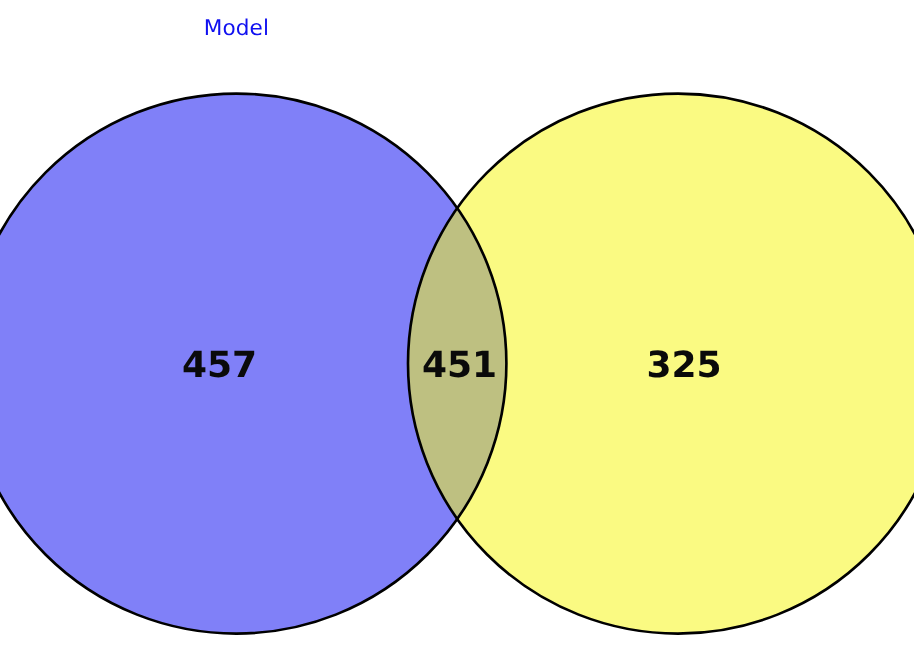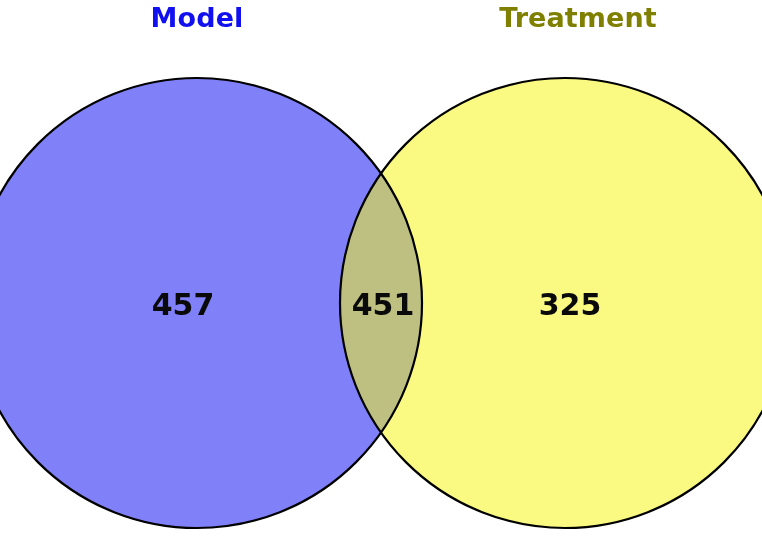--- a/index.html
+++ b/index.html
@@ -18,23 +18,23 @@
 
   #venn-figure {
     position: relative;
     width: 762px;
     height: 541px;
     background: #ffffff;
   }
 
   .set-label {
     position: absolute;
-    top: 2px;
-    font-size: 27px;
-    font-weight: bold;
+    top: 14px;
+    font-size: 18px;
+    font-weight: normal;
     letter-spacing: 0.1px;
     white-space: nowrap;
     line-height: 1.15;
   }
   #label-model {
     left: 0;
     width: 394px;
     text-align: center;
     color: #1010f0;
   }
@@ -63,21 +63,20 @@
     dominant-baseline: middle;
   }
 </style>
 </head>
 <body>
 
 <div id="venn-figure" style="background: rgb(255, 255, 255);">
 
   <div class="set-label" id="label-model" style="color: rgb(16, 16, 240);">Model</div>
 
-  <div class="set-label" id="label-treatment" style="color: rgb(128, 128, 0);">Treatment</div>
 
   <svg id="venn-canvas" viewBox="0 0 762 541" xmlns="http://www.w3.org/2000/svg">
 
     <defs>
       <clipPath id="clip-left">
         <circle id="clip-left-circle" cx="197" cy="303" r="225"></circle>
       </clipPath>
       <clipPath id="clip-right">
         <circle id="clip-right-circle" cx="565" cy="303" r="225"></circle>
       </clipPath>

